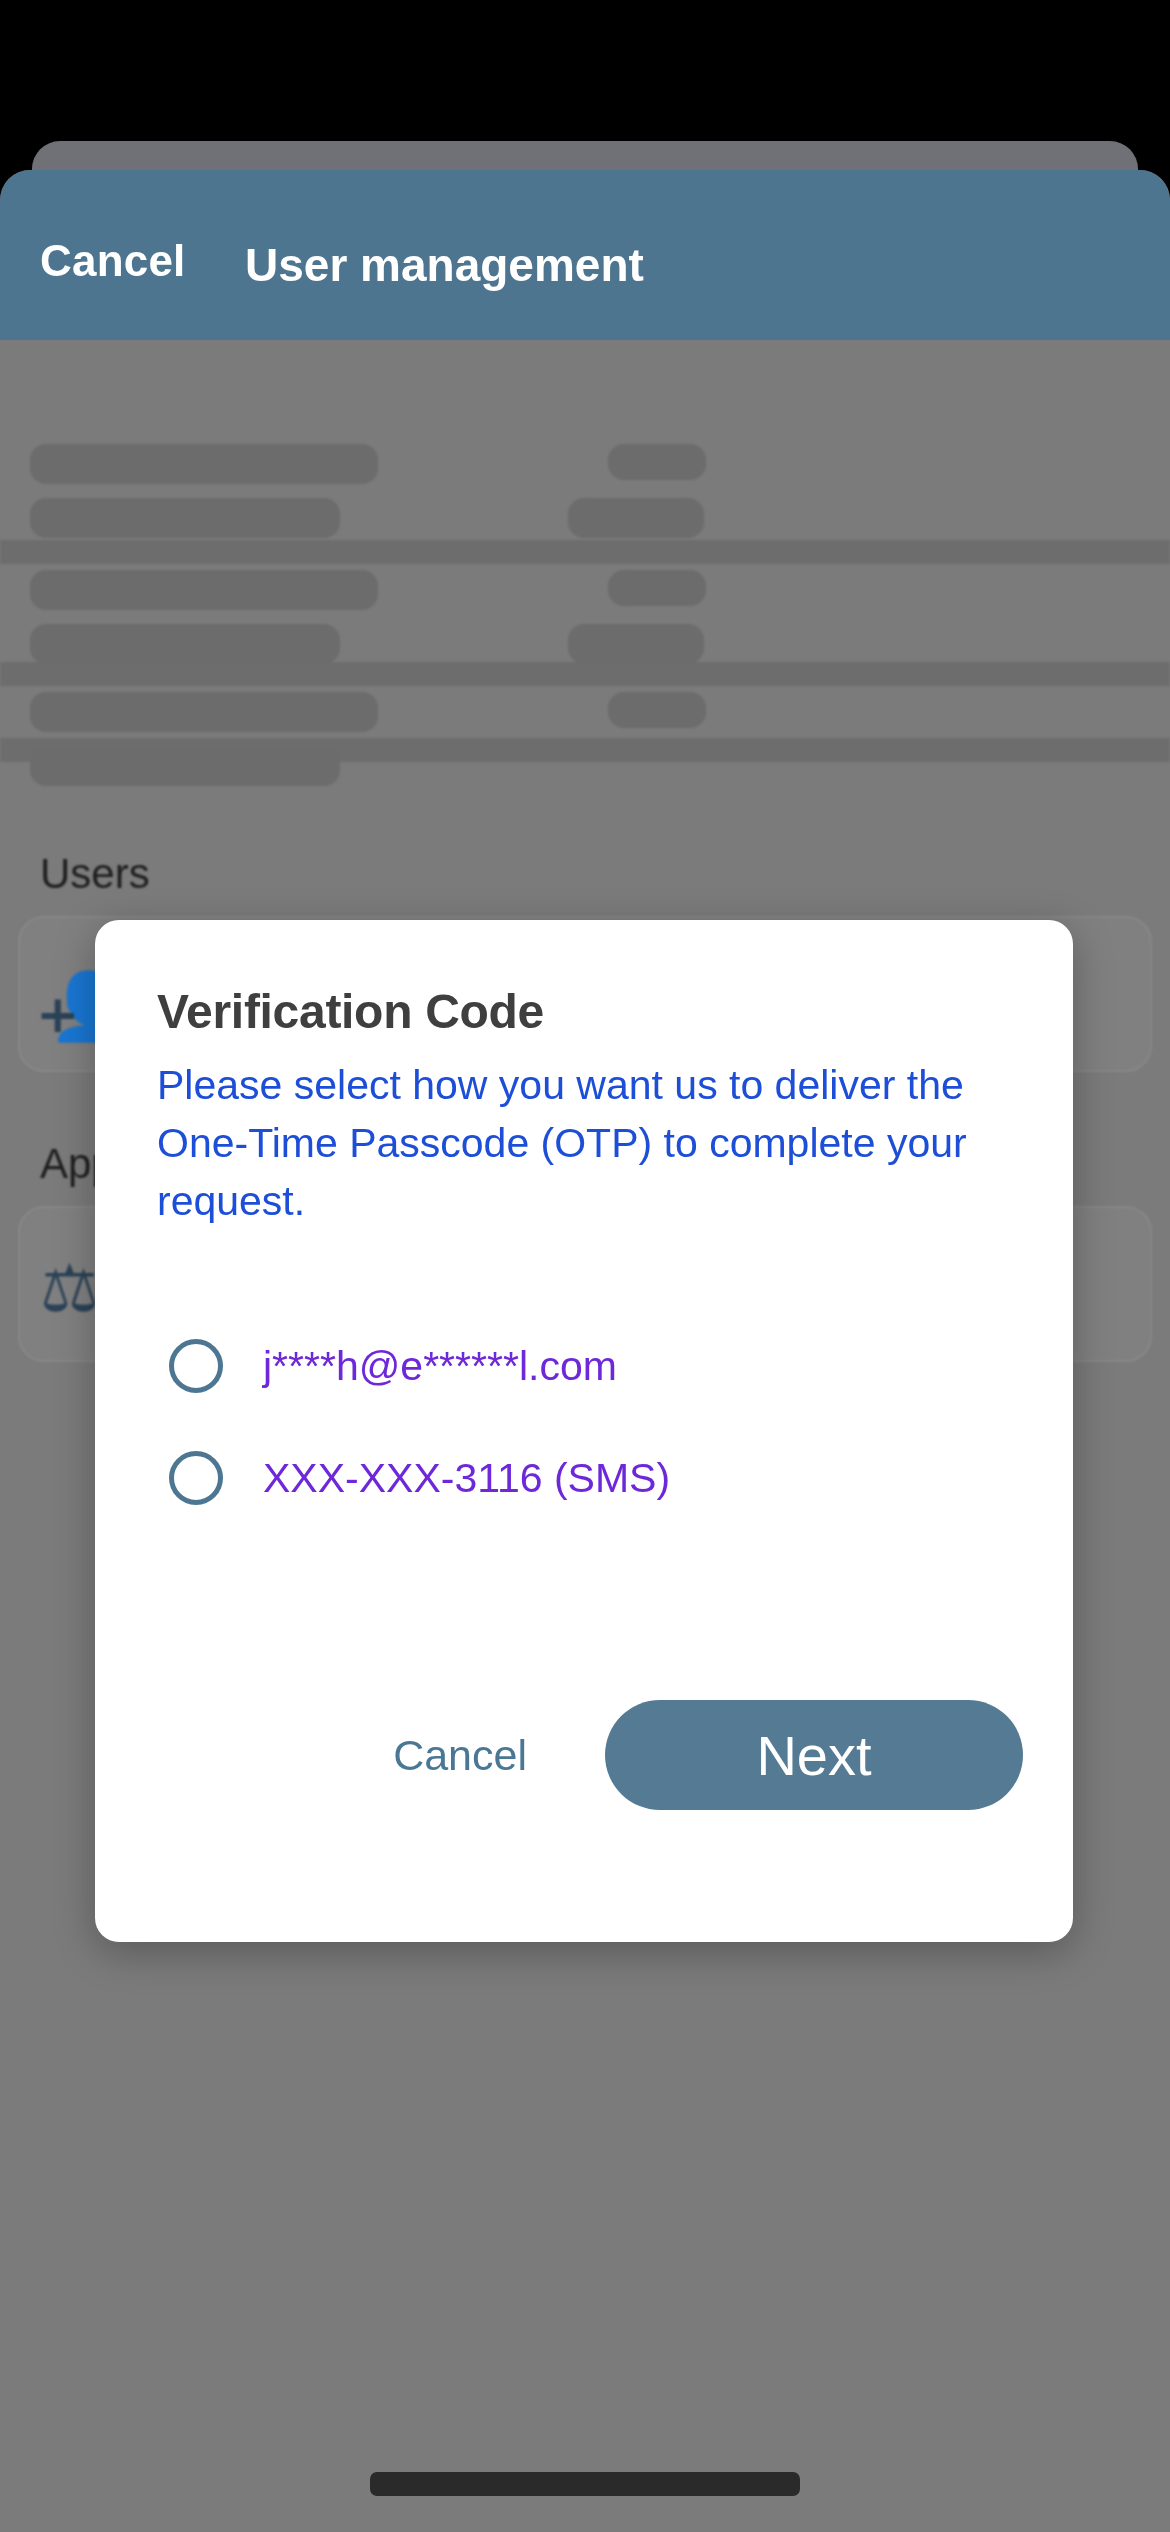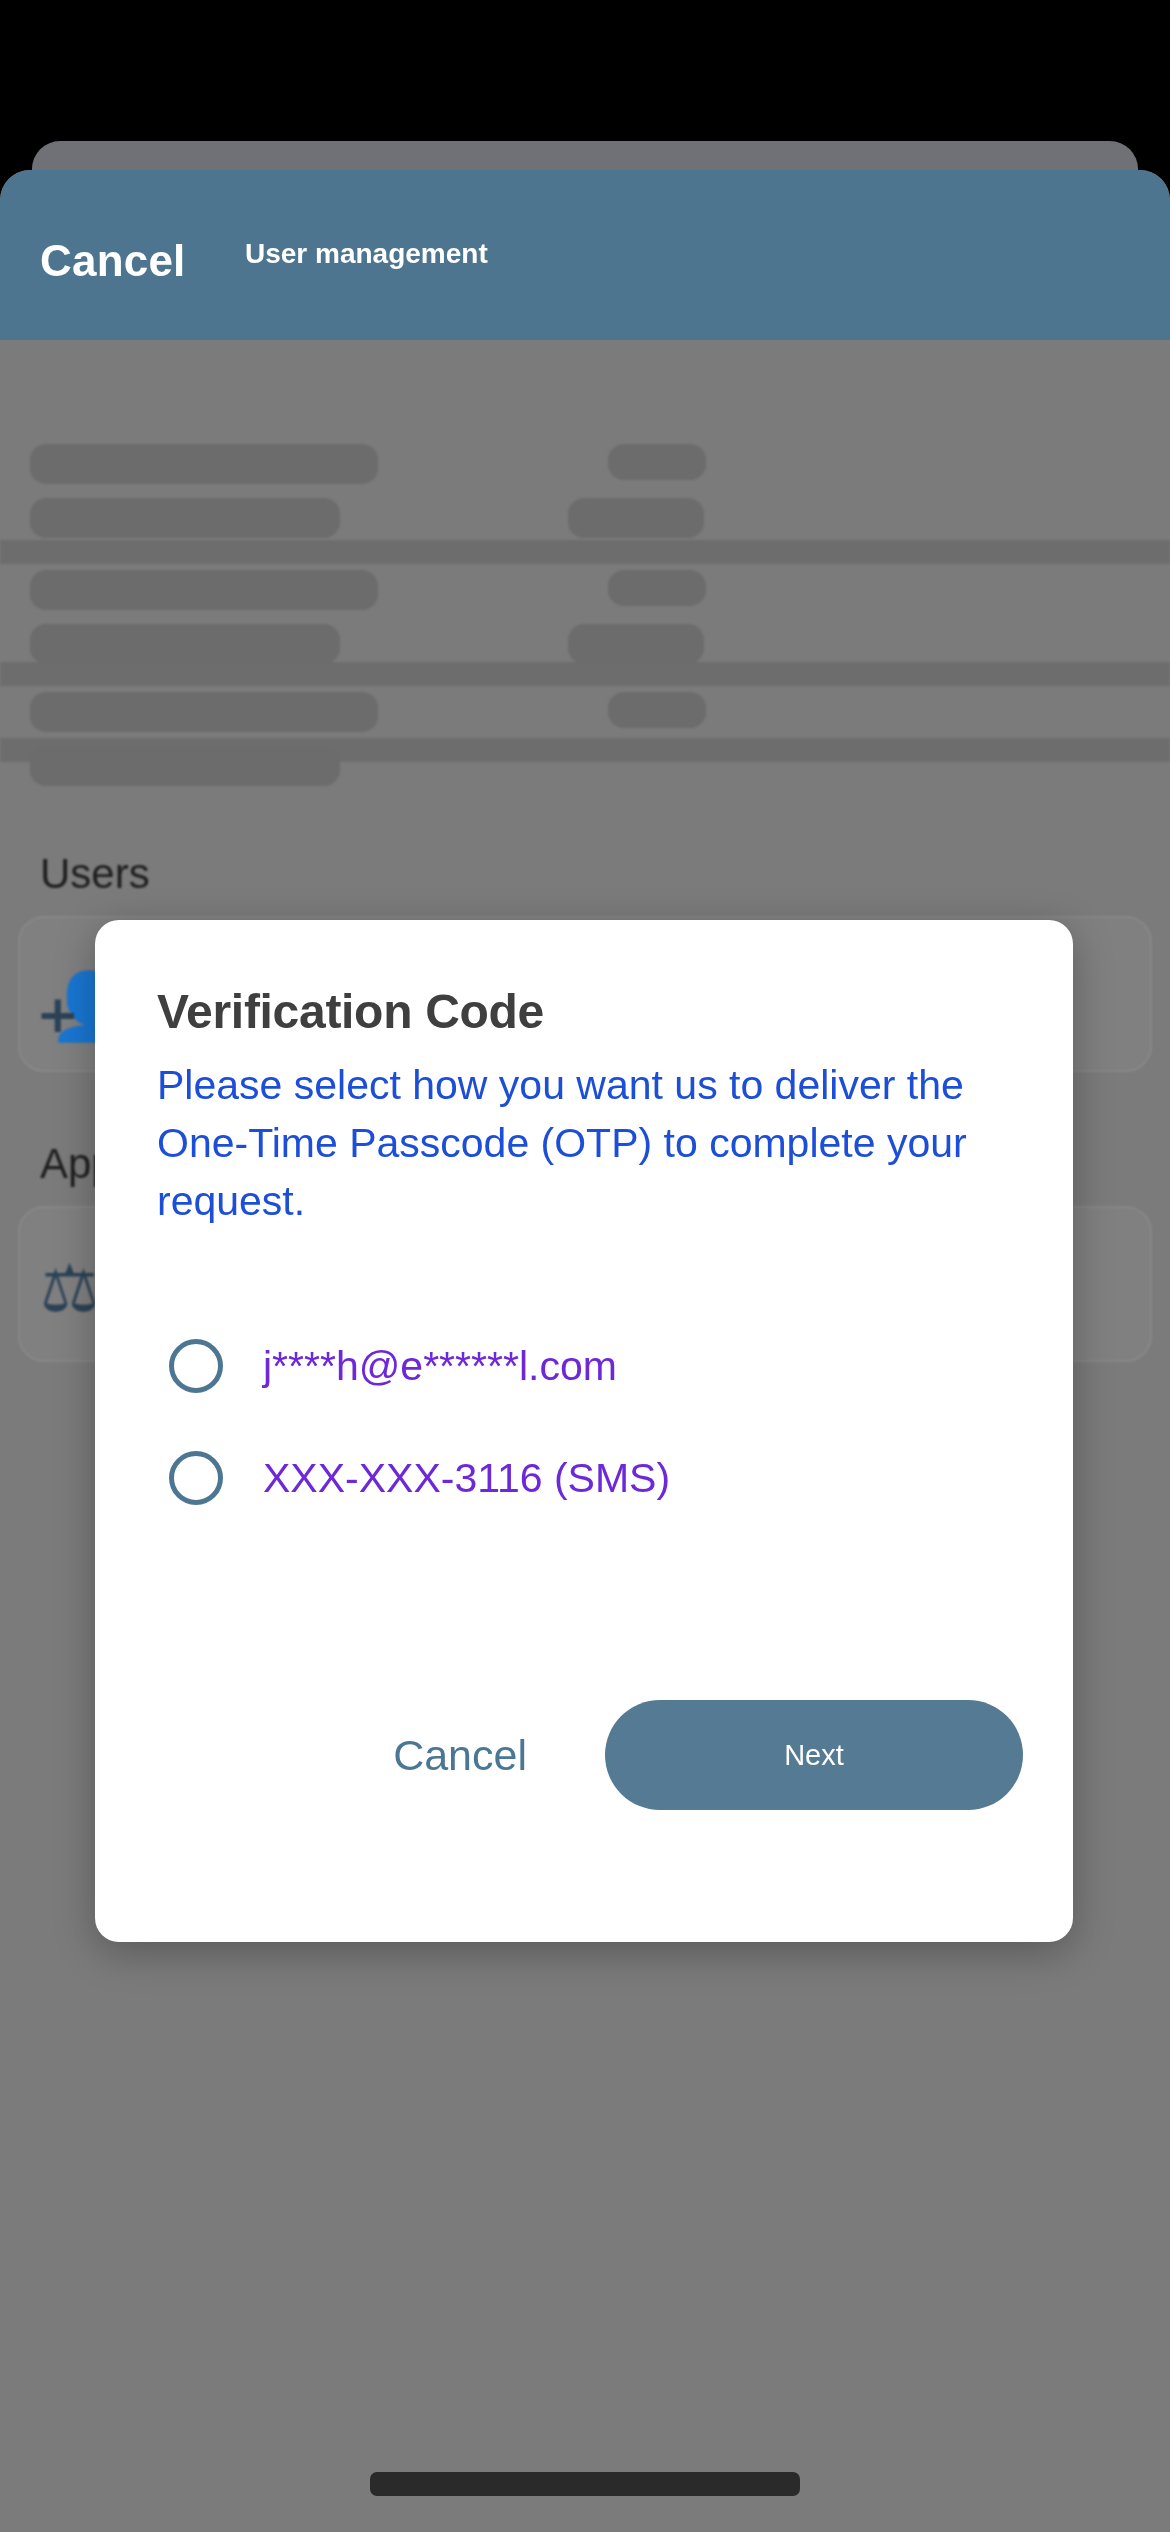--- a/index.html
+++ b/index.html
@@ -44,21 +44,21 @@
     border-radius:30px 30px 0 0;
   }
   .nav-cancel {
     position:absolute; left:28px; top:54px;
     font-size:44px; font-weight:bold; color:#ffffff;
     letter-spacing:0.2px;
     font-family:"Liberation Sans", sans-serif;
   }
   .nav-title {
     position:absolute; left:233px; top:56px;
-    font-size:28px; font-weight:bold; color:#ffffff;
+    font-size:46px; font-weight:bold; color:#ffffff;
     font-family:"Liberation Sans", sans-serif;
   }
 
   
   .bg-content {
     position:absolute; left:0; top:170px;
     width:1170px; height:2362px;
     filter:blur(1.2px);
   }
   .skel {
@@ -145,21 +145,21 @@
     padding-right:50px;
   }
   .btn-cancel {
     font-size:43px; color:#4a7793;
     font-family:"Liberation Sans", sans-serif;
     background:none; border:none; cursor:pointer;
     padding:18px 34px;
     margin-right:44px;
   }
   .btn-next {
-    font-size:29px; color:#ffffff;
+    font-size:56px; color:#ffffff;
     font-family:"Liberation Sans", sans-serif;
     background:#557a93; border:none; cursor:pointer;
     width:418px; height:110px;
     border-radius:55px;
   }
 
   
   .home-indicator {
     position:absolute;
     left:50%; transform:translateX(-50%);

